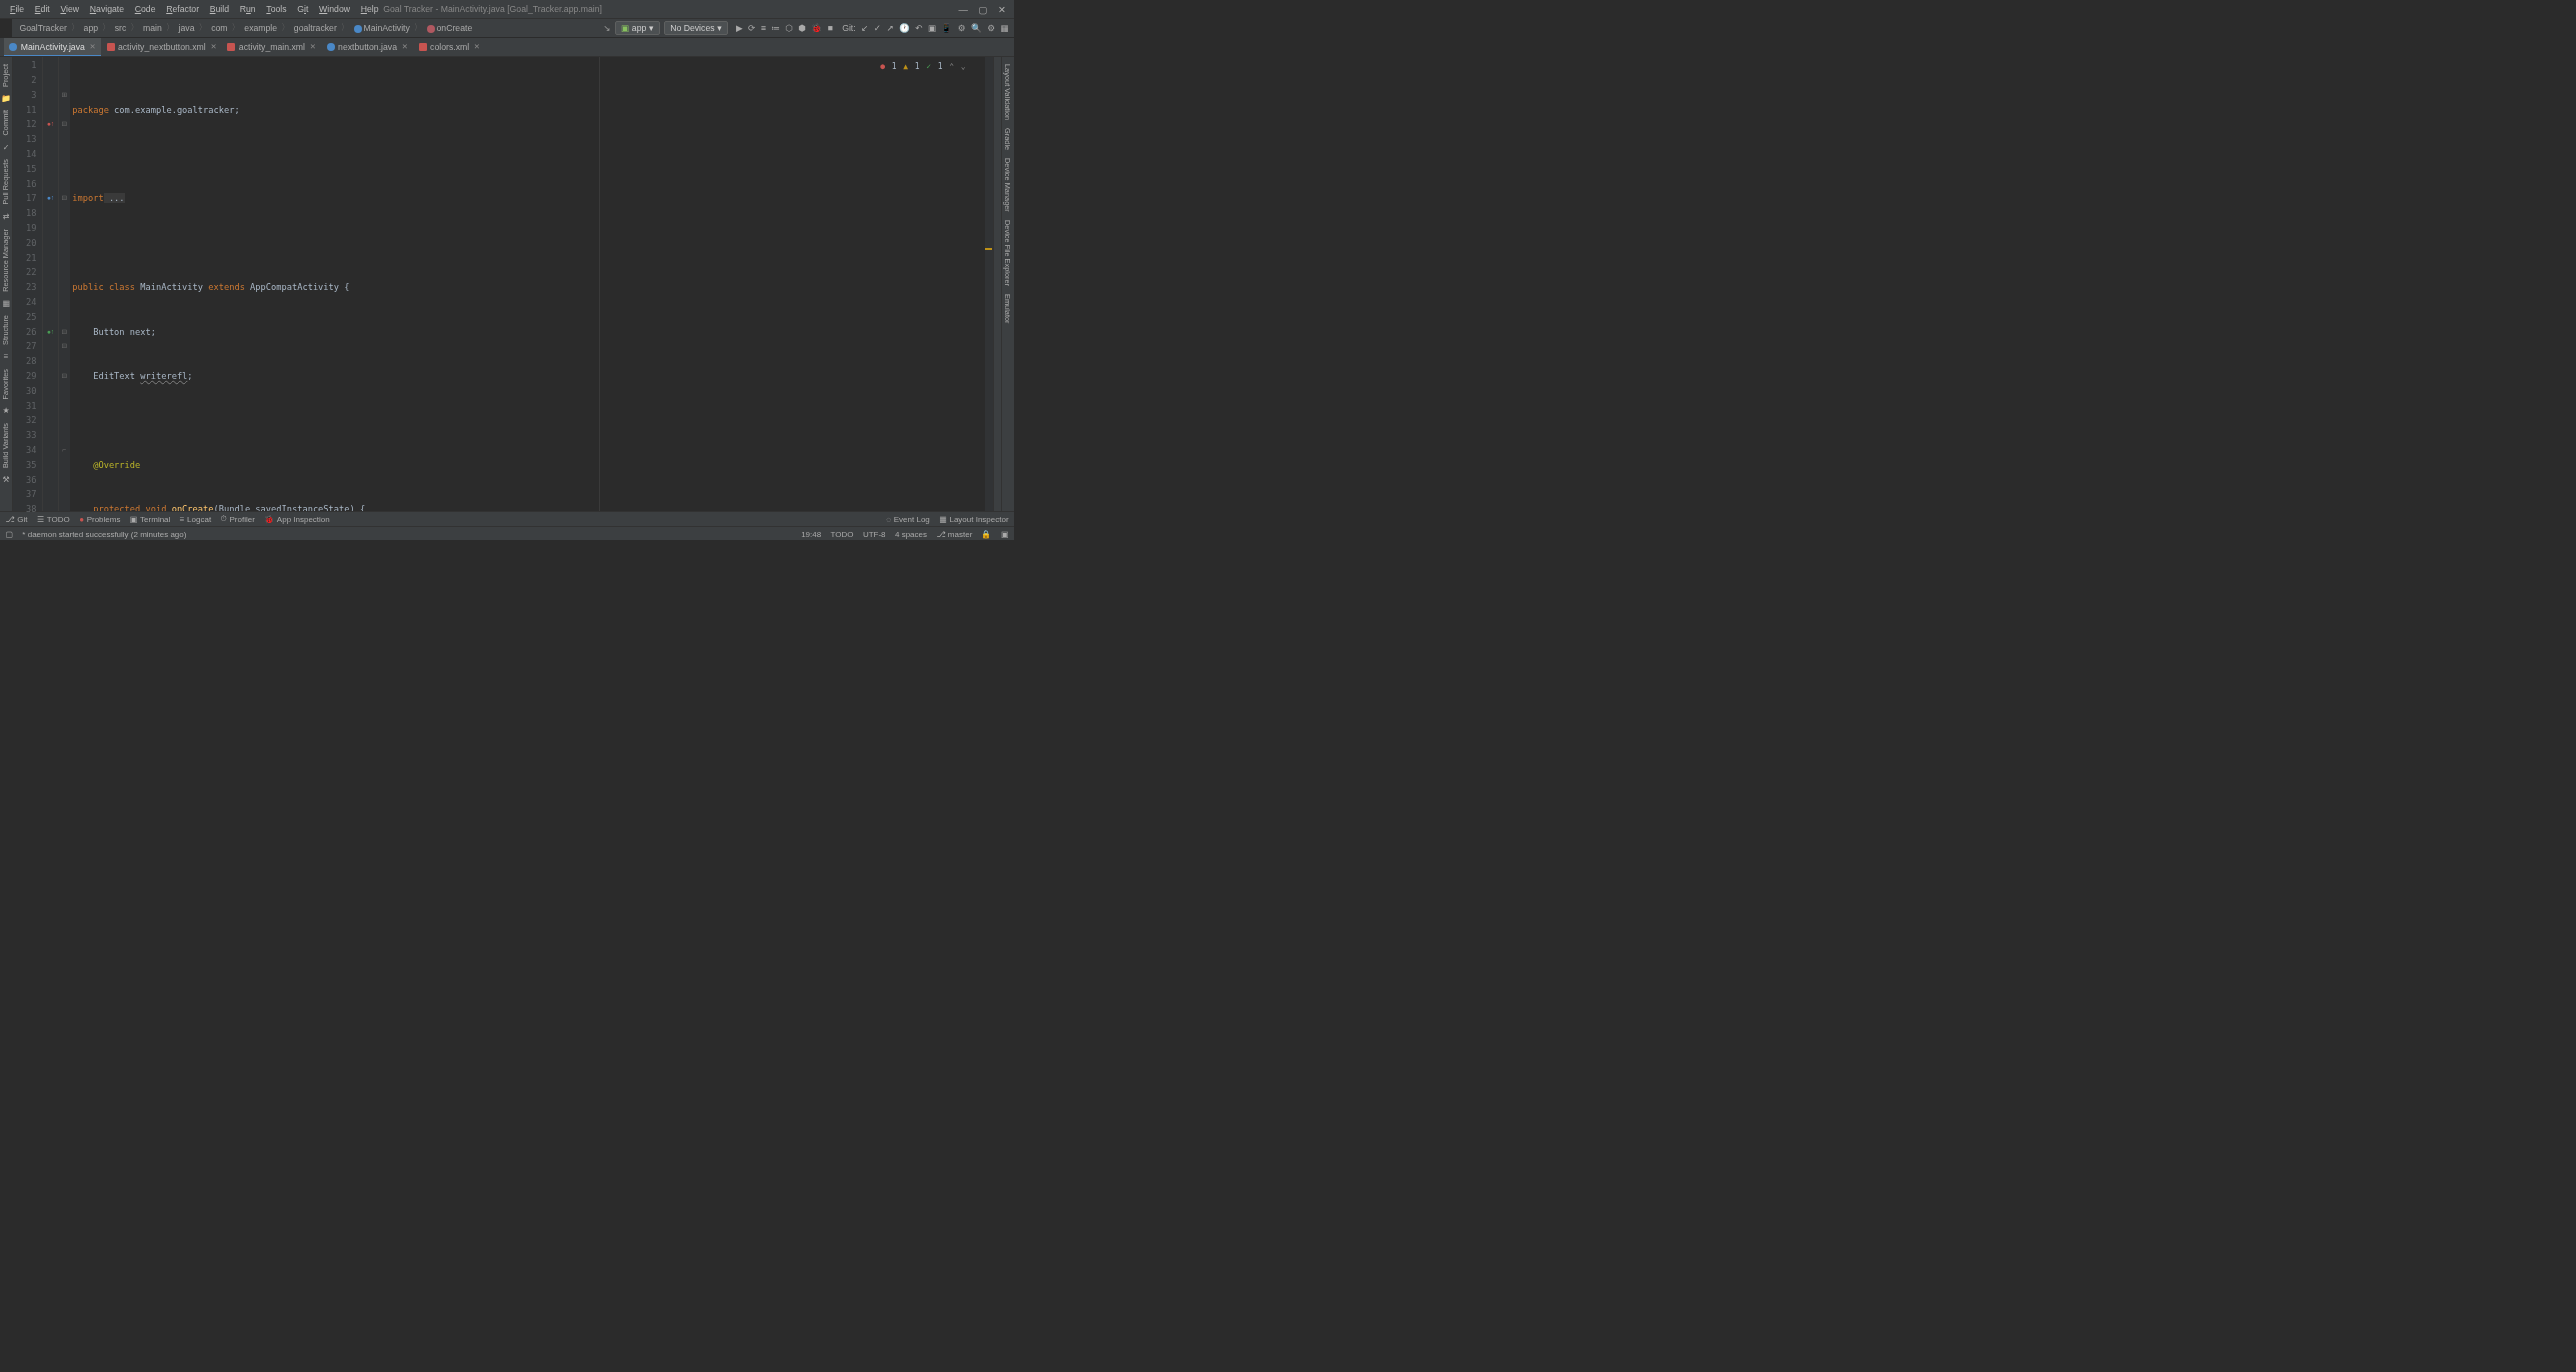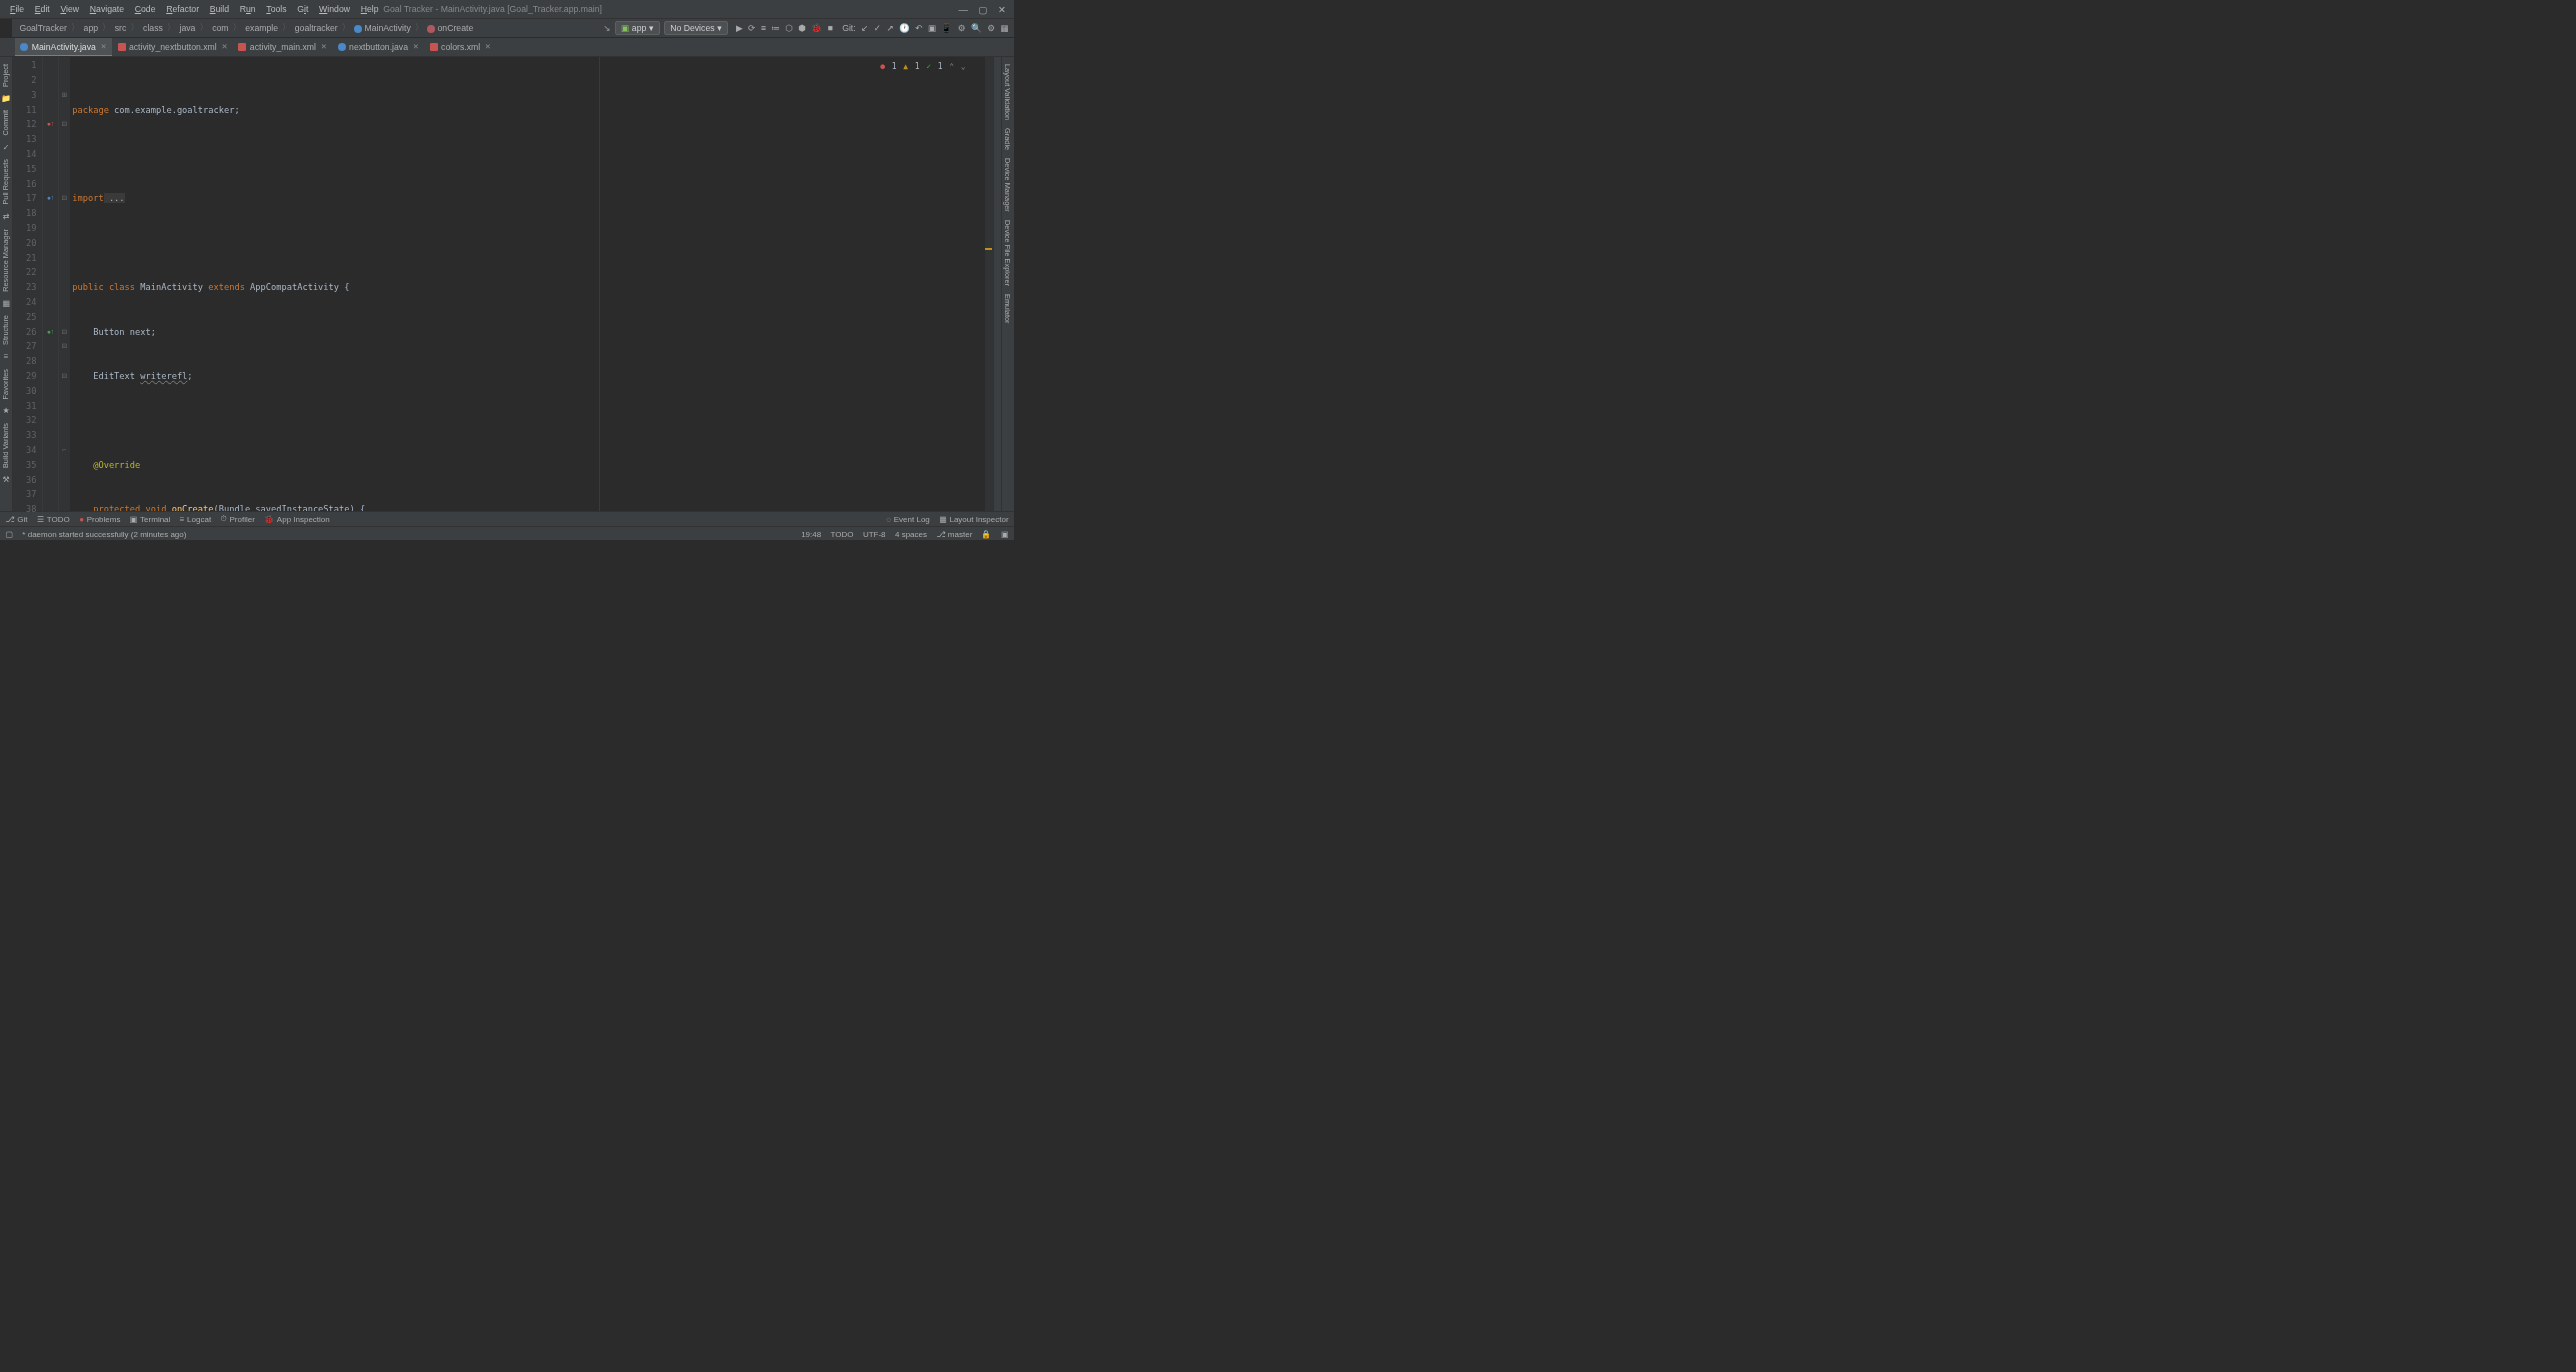--- a/index.html
+++ b/index.html
@@ -50,21 +50,21 @@
 .play-icon { color: #499c54; }
 .git-label { color: #aaa; margin-left: 4px; }
 .blue-icon { color: #3592c4; }
 .grey-icon { color: #9a9a9a; }
 
 .tabs-row {
   height: 19px;
   background: #3c3f41;
   display: flex;
   align-items: flex-end;
-  padding-left: 15px;
+  padding-left: 4px;
   border-bottom: 0.7px solid #323232;
 }
 .tab { display: flex; align-items: center; gap: 3.4px; padding: 3.4px 5.4px; color: #aaa; cursor:pointer; border-bottom: 1.3px solid transparent; }
 .tab.active { background: #4e5254; color: #ddd; border-bottom: 1.3px solid #4a88c7; }
 .tab-icon { width:8px; height:8px; border-radius:50%; display:inline-block; }
 .tab-icon.java { background:#4a88c7; }
 .tab-icon.xml { background:#c75450; border-radius:1.3px; }
 .tab-close { color: #888; font-size: 7.4px; margin-left: 1.3px; }
 
 .main-layout { display: flex; height: calc(100% - 56px - 14.8px - 14.8px); }
@@ -139,21 +139,21 @@
 </div>
 
 <div class="navbar">
   <div class="breadcrumbs">
     <span class="crumb">GoalTracker</span>
       <span class="sep">〉</span>
     <span class="crumb">app</span>
       <span class="sep">〉</span>
     <span class="crumb">src</span>
       <span class="sep">〉</span>
-    <span class="crumb">class</span>
+    <span class="crumb">main</span>
       <span class="sep">〉</span>
     <span class="crumb">java</span>
       <span class="sep">〉</span>
     <span class="crumb">com</span>
       <span class="sep">〉</span>
     <span class="crumb">example</span>
       <span class="sep">〉</span>
     <span class="crumb">goaltracker</span>
       <span class="sep">〉</span>
     <span class="crumb"><span class="crumb-icon c"></span><span>MainActivity</span></span>

